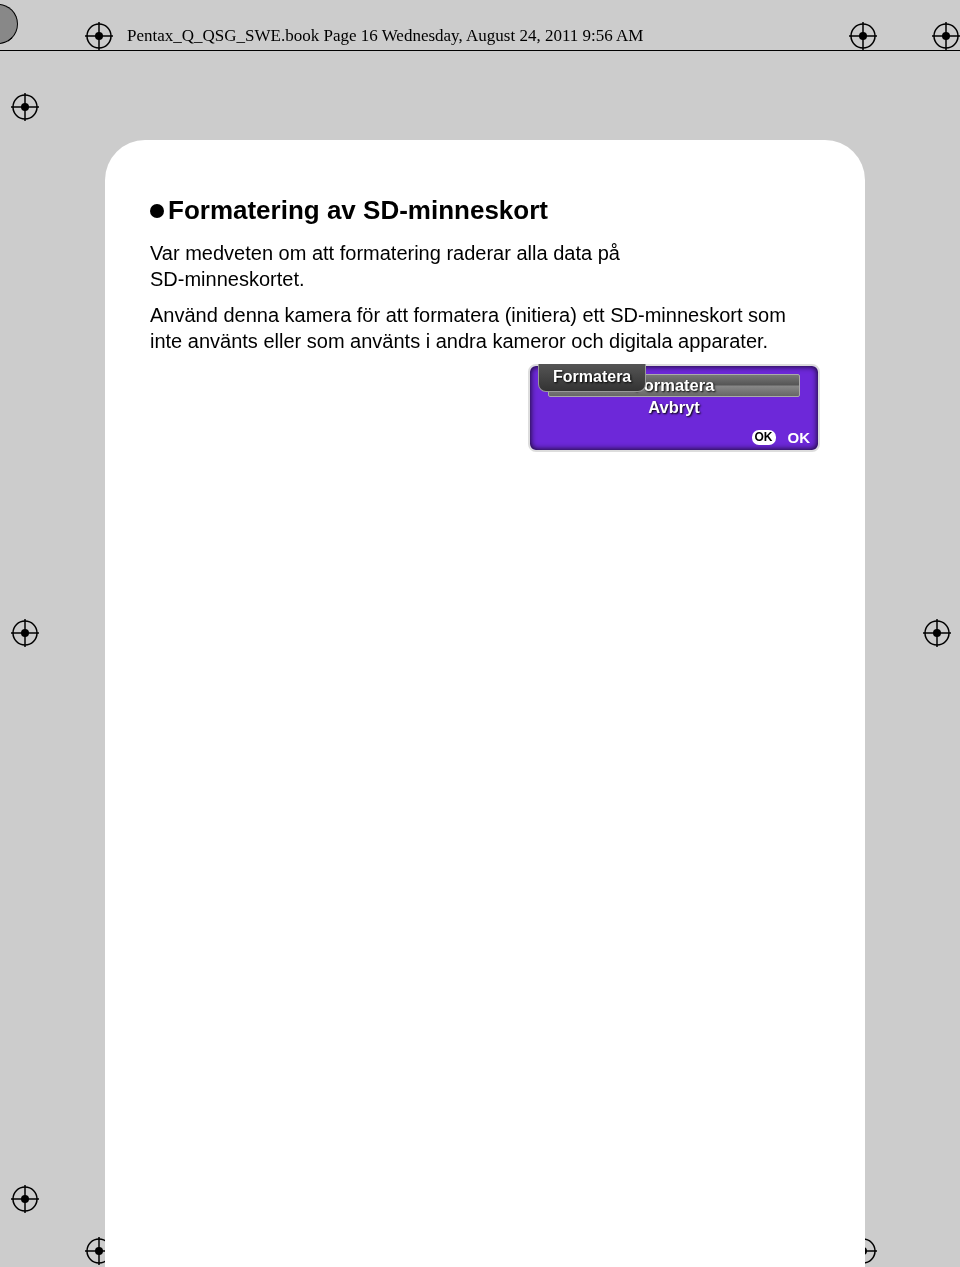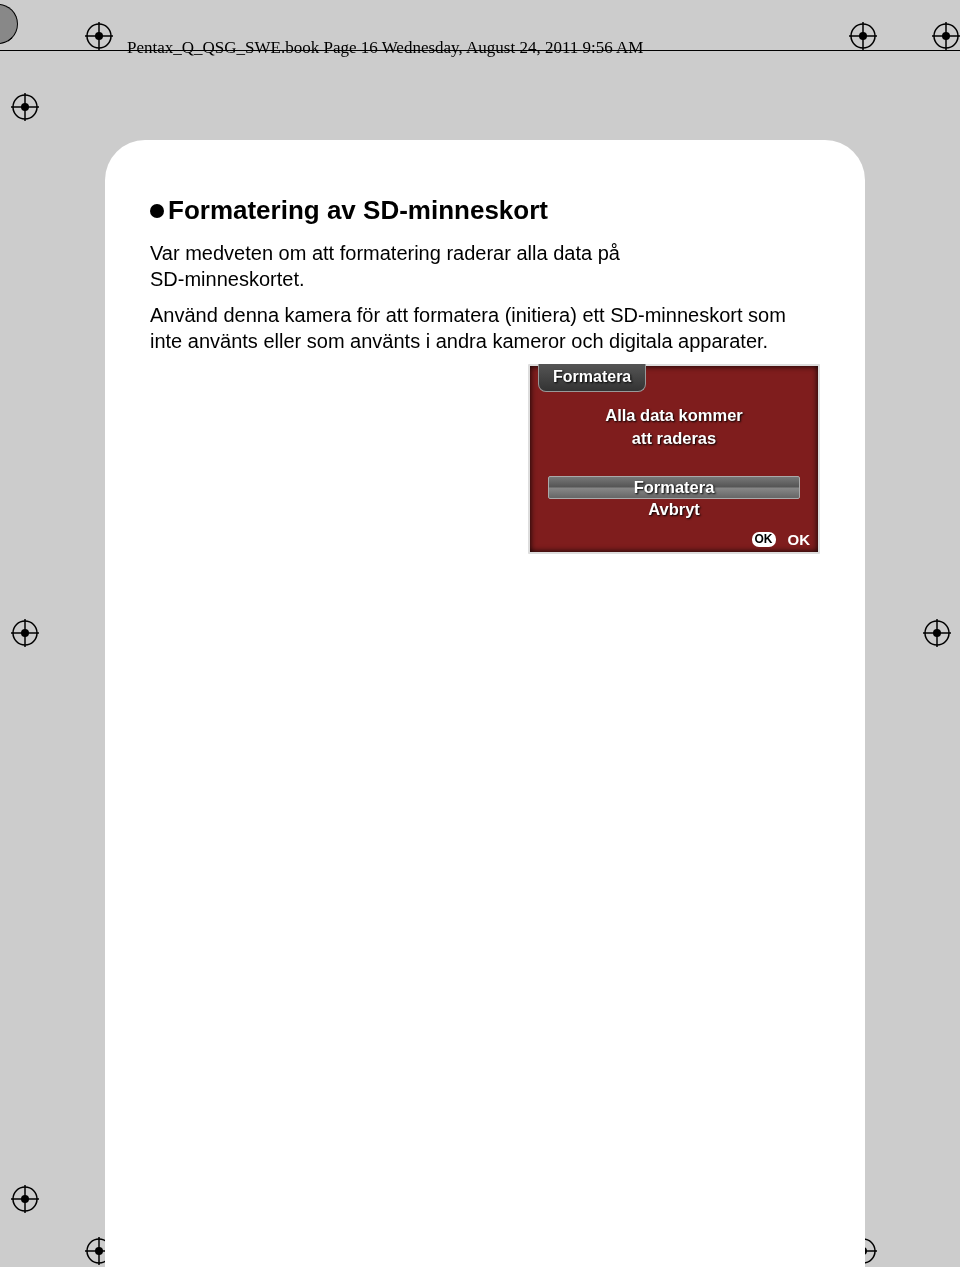--- a/index.html
+++ b/index.html
@@ -24,21 +24,20 @@
     background: #888;
     border: 1px solid #000;
   }
   .header-text {
     position: absolute;
     top: 26px;
     left: 127px;
     font-family: "Times New Roman", serif;
     font-size: 17px;
     color: #000;
-    margin-top: 12px;
   }
   .header-line {
     position: absolute;
     top: 50px;
     left: 0;
     width: 960px;
     height: 1px;
     background: #000;
   }
   .page-panel {
@@ -76,23 +75,23 @@
     line-height: 1.3;
     margin-bottom: 10px;
   }
   .dialog-wrap {
     display: flex;
     justify-content: flex-end;
     margin-top: 6px;
   }
   .dialog {
     width: 292px;
-    background: #7f1d1d;
+    background: #6d28d9;
     border: 2px solid #ddd;
-    border-radius: 1px;
+    border-radius: 8px;
     color: #fff;
     font-family: Arial, sans-serif;
     position: relative;
     padding-bottom: 28px;
     box-shadow: inset 0 0 6px #000;
   }
   .dialog-tab {
     position: absolute;
     top: -2px;
     left: 8px;
@@ -254,24 +253,20 @@
     <div class="sect-title">
       <span class="bullet"></span>
       <span>Formatering av SD-minneskort</span>
     </div>
     <p class="para" style="max-width:470px;">Var medveten om att formatering raderar alla data på SD-minneskortet.</p>
     <p class="para">Använd denna kamera för att formatera (initiera) ett SD-minneskort som inte använts eller som använts i andra kameror och digitala apparater.</p>
 
     <div class="dialog-wrap">
       <div class="dialog">
         <div class="dialog-tab">Formatera</div>
-        <div class="dialog-msg">
-          <span>Alla data kommer</span><br>
-          <span>att raderas</span>
-        </div>
         <div class="dialog-opts">
           <div class="dialog-opt selected">Formatera</div>
           <div class="dialog-opt">Avbryt</div>
         </div>
         <div class="dialog-ok">
           <span class="ok-pill">OK</span>
           <span>OK</span>
         </div>
       </div>
     </div>

